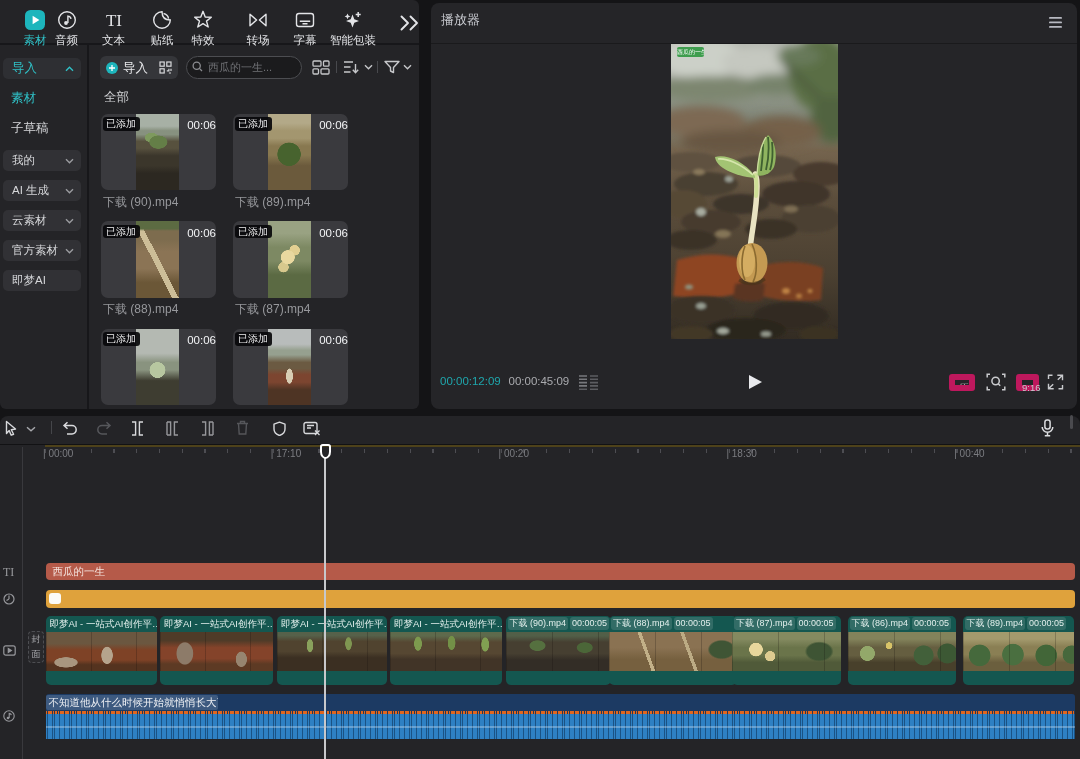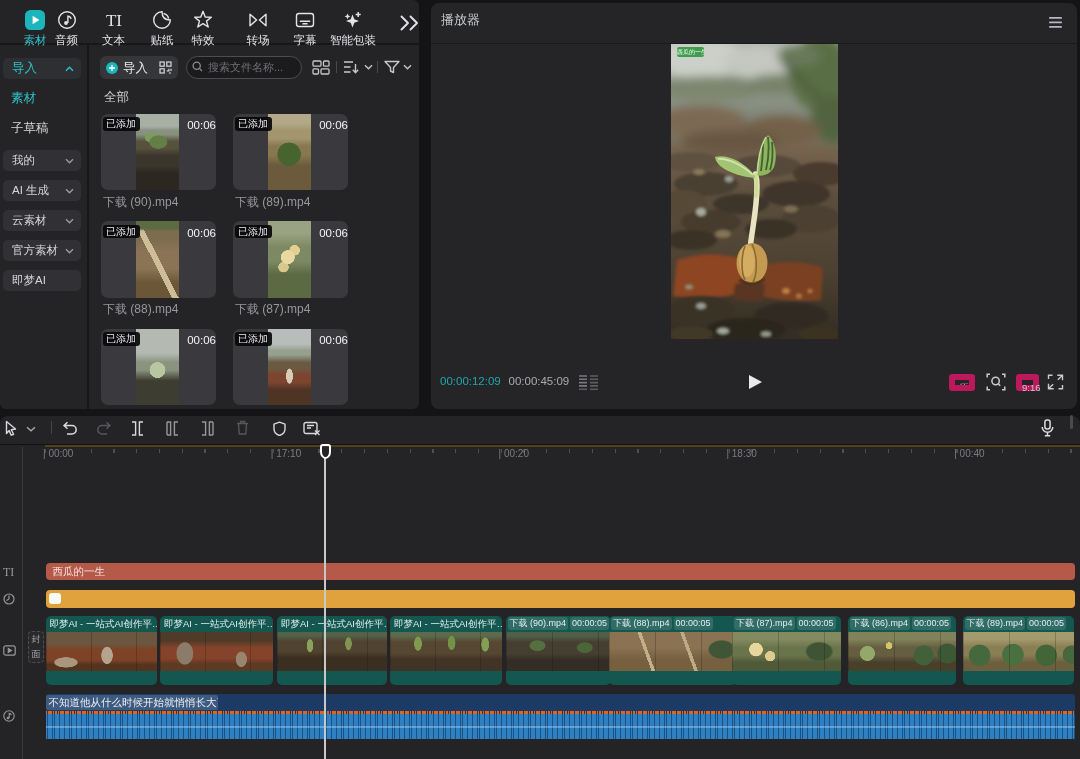--- a/index.html
+++ b/index.html
@@ -130,21 +130,21 @@
       <path d="M6 3 V9 M3 6 H9" stroke="#fff" stroke-width="1.3"></path>
     </svg>
     <span style="position:absolute;left:23px;top:4px;font-size:12.5px;color:#e9eaec">导入</span>
     <svg style="position:absolute;right:6px;top:5px" width="13" height="13" viewBox="0 0 13 13" fill="none" stroke="#d9dadc" stroke-width="1.2">
       <rect x="1" y="1" width="4.2" height="4.2"></rect>
       <rect x="7.8" y="1" width="4.2" height="4.2"></rect>
       <rect x="1" y="7.8" width="4.2" height="4.2"></rect>
       <path d="M7.8 9.9 h2.1 v-2.1 M12 12 h-2.1 M12 7.8 v2.1"></path>
     </svg>
   </div>
-<div class="a" id="srch">搜索文件名称...</div>
+<div class="a" id="srch">西瓜的一生...</div>
 <svg class="a" style="left:192px;top:61px" width="11" height="11" viewBox="0 0 11 11" fill="none" stroke="#8b8c90" stroke-width="1.3">
     <circle cx="4.7" cy="4.7" r="3.6"></circle>
     <path d="M7.4 7.4 L10 10"></path>
   </svg>
 <svg class="a" style="left:312px;top:59.5px" width="18" height="15" viewBox="0 0 18 15" fill="none" stroke="#c6c7ca" stroke-width="1.3">
     <rect x="1" y="1" width="8" height="5.2" rx="1"></rect>
     <rect x="11.5" y="1" width="5.5" height="5.2" rx="1"></rect>
     <rect x="1" y="8.8" width="5.5" height="5.2" rx="1"></rect>
     <rect x="9" y="8.8" width="8" height="5.2" rx="1"></rect>
   </svg>

